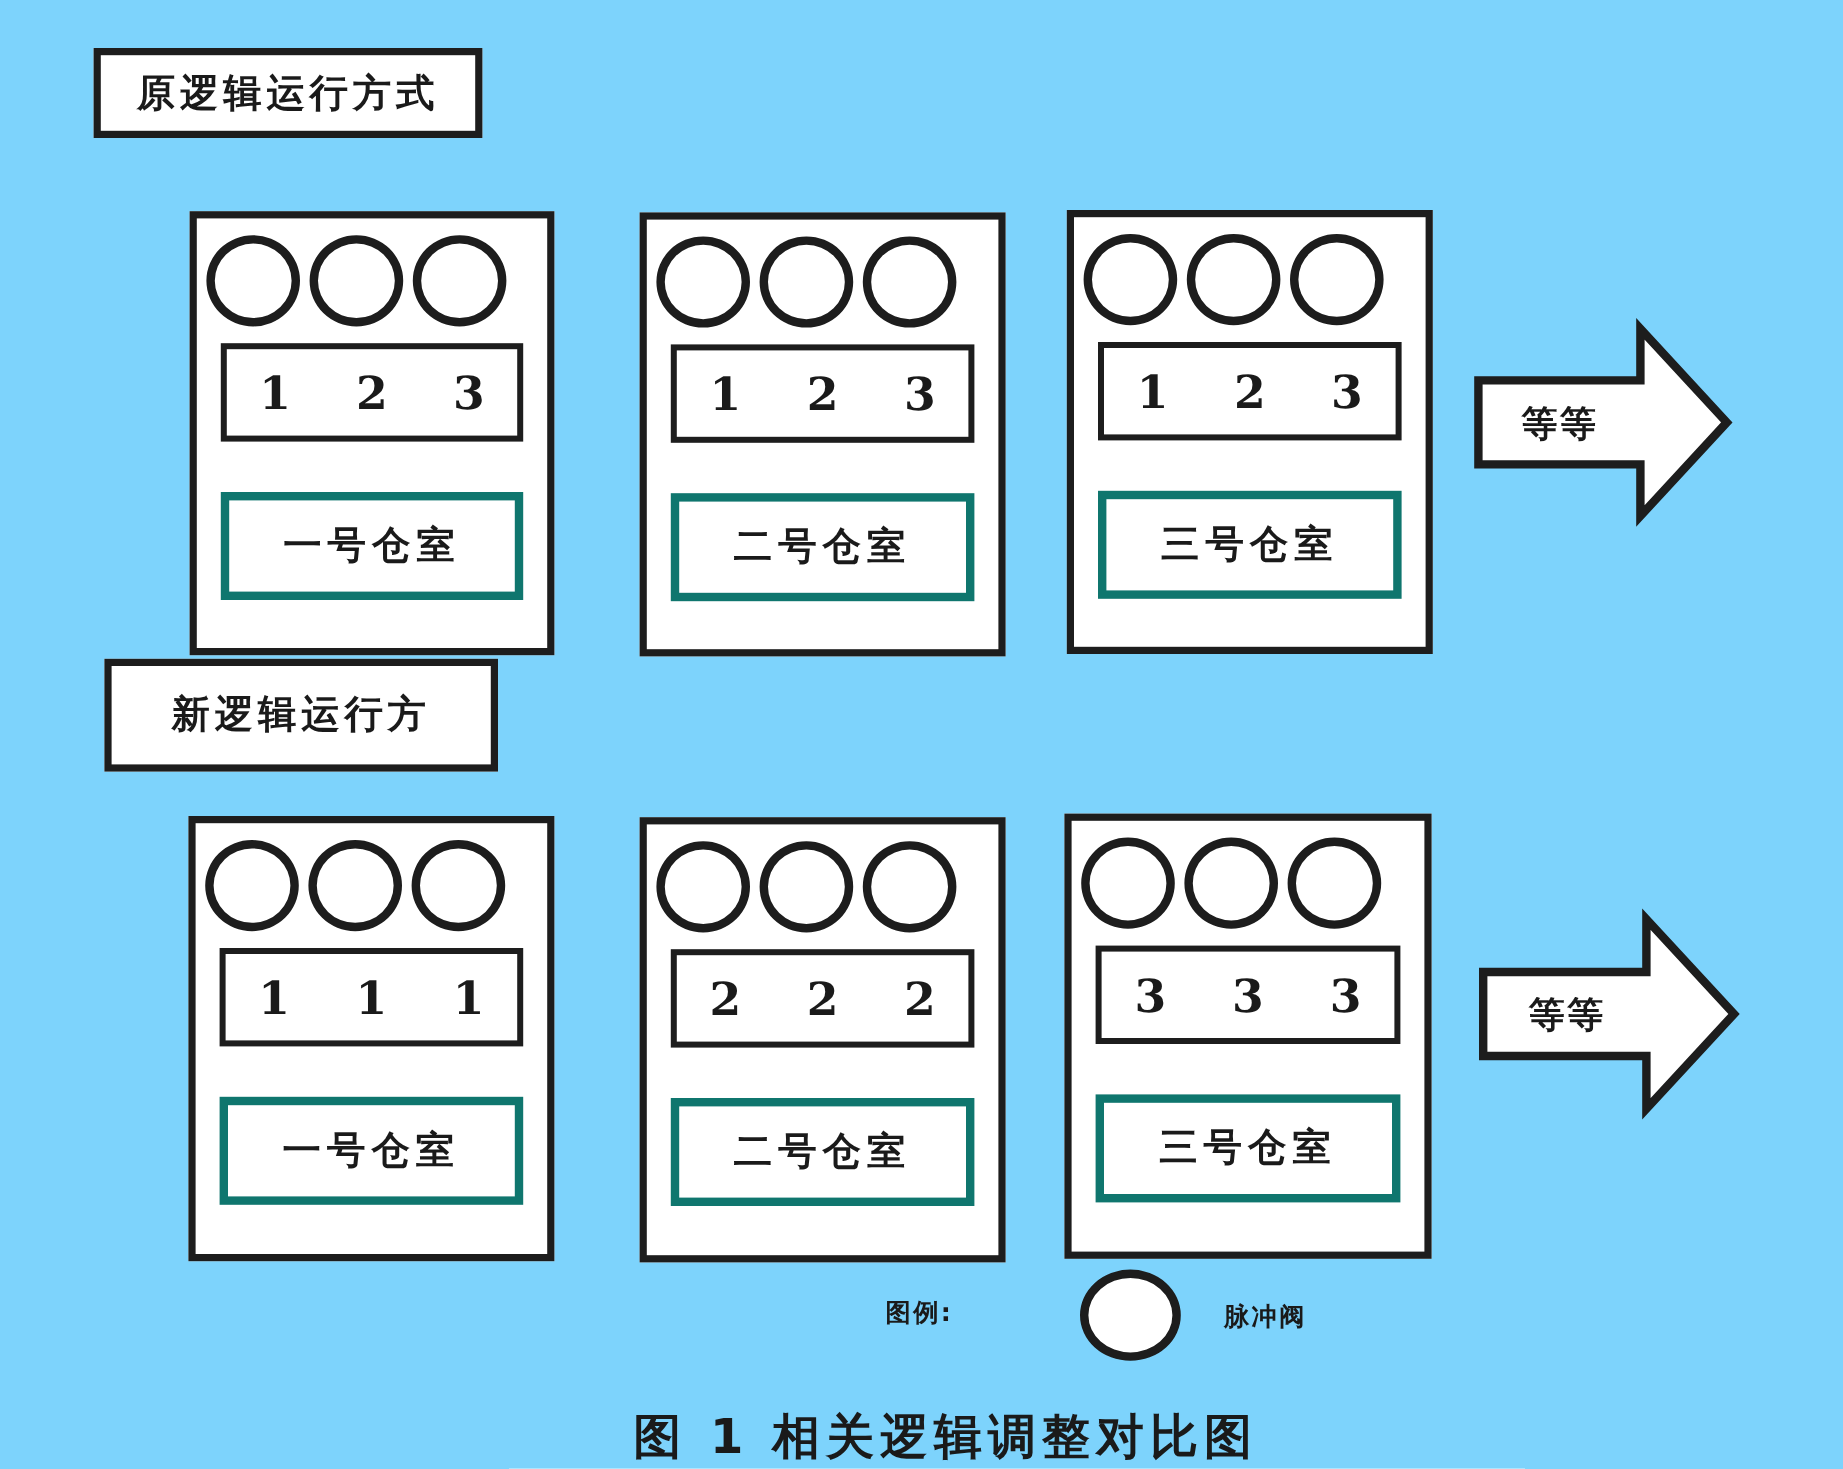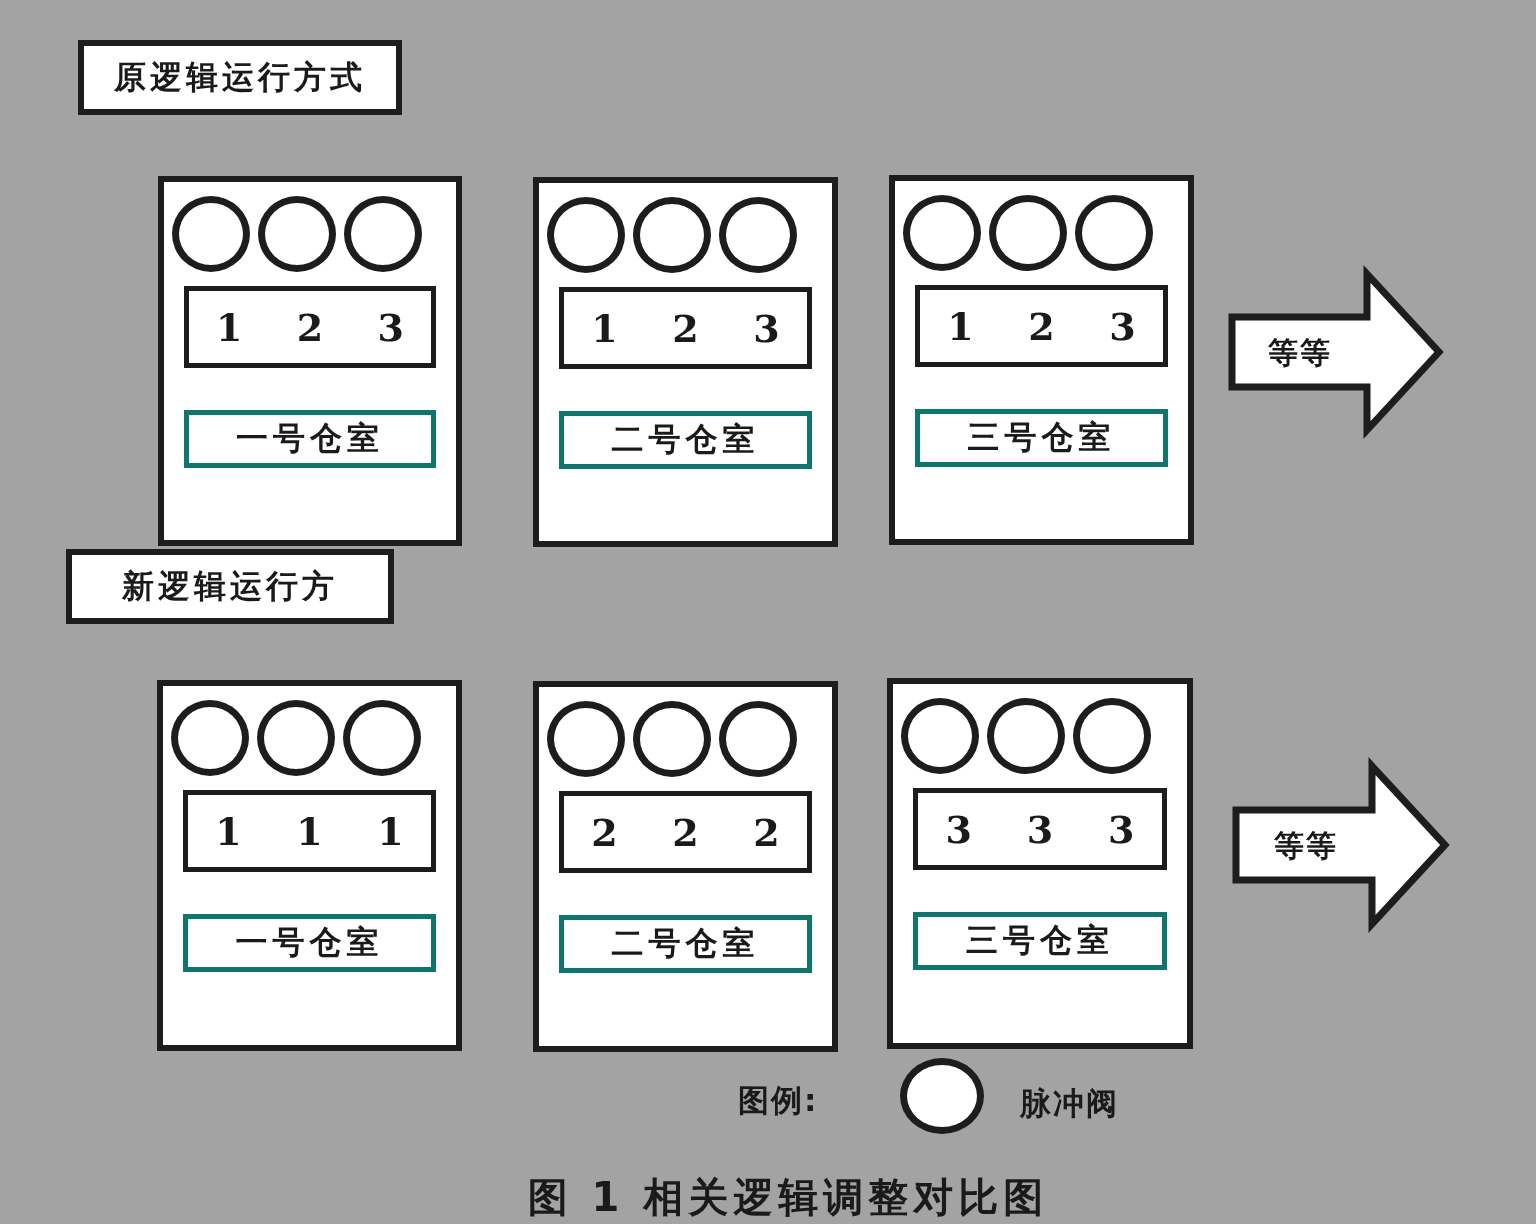--- a/index.html
+++ b/index.html
@@ -5,21 +5,21 @@
   * { box-sizing: border-box; margin: 0; padding: 0; }
   html, body { background: #ffffff; }
   body {
     font-family: "DejaVu Sans", "Liberation Sans", sans-serif;
     color: #1a1a1a;
   }
   .sheet {
     position: relative;
     width: 1536px;
     height: 1224px;
-    background: #a3a3a3;
+    background: #7dd3fc;
     overflow: hidden;
   }
   
   .titlebox {
     position: absolute;
     background: #ffffff;
     border: 6px solid #1d1d1d;
     display: flex;
     align-items: center;
     justify-content: center;
@@ -61,42 +61,42 @@
     justify-content: space-around;
     font-family: "DejaVu Serif", "Liberation Serif", serif;
     font-size: 38px;
     font-weight: bold;
   }
   .labelstrip {
     position: absolute;
     left: 20px;
     right: 20px;
     top: 228px;
-    height: 58px;
-    border: 5px solid #0f766e;
+    height: 90px;
+    border: 7px solid #0f766e;
     display: flex;
     align-items: center;
     justify-content: center;
     font-size: 32px;
     font-weight: bold;
     letter-spacing: 5px;
   }
   
   .arrow { position: absolute; overflow: visible; }
   .arrow text {
     font-family: "DejaVu Sans", "Liberation Sans", sans-serif;
     font-size: 30px;
     font-weight: bold;
     letter-spacing: 2px;
     fill: #1a1a1a;
   }
   
   .legend-title, .legend-label {
     position: absolute;
-    font-size: 31px;
+    font-size: 21px;
     font-weight: bold;
     letter-spacing: 2px;
   }
   .legend-valve {
     position: absolute;
     width: 84px;
     height: 76px;
     border: 7px solid #1d1d1d;
     border-radius: 50%;
     background: #ffffff;
@@ -176,21 +176,21 @@
     <div class="labelstrip">
       <span>三号仓室</span>
     </div>
   </div>
 
   <svg class="arrow" style="left:1228px; top:268px; width:216px; height:168px;" viewBox="0 0 216 168">
     <polygon points="4,49 139,49 139,6 211,84 139,162 139,119 4,119" fill="#ffffff" stroke="#1d1d1d" stroke-width="7" stroke-linejoin="miter"></polygon>
     <text x="72" y="95" text-anchor="middle">等等</text>
   </svg>
 
-  <div class="titlebox" style="left:66px; top:549px; width:328px; height:75px;">
+  <div class="titlebox" style="left:87px; top:549px; width:328px; height:94px;">
     <span>新逻辑运行方</span>
   </div>
 
   <div class="chamber" style="left:157px; top:680px; width:305px; height:371px;">
     <div class="valves">
       <span class="valve"></span>
       <span class="valve"></span>
       <span class="valve"></span>
     </div>
     <div class="numstrip">

